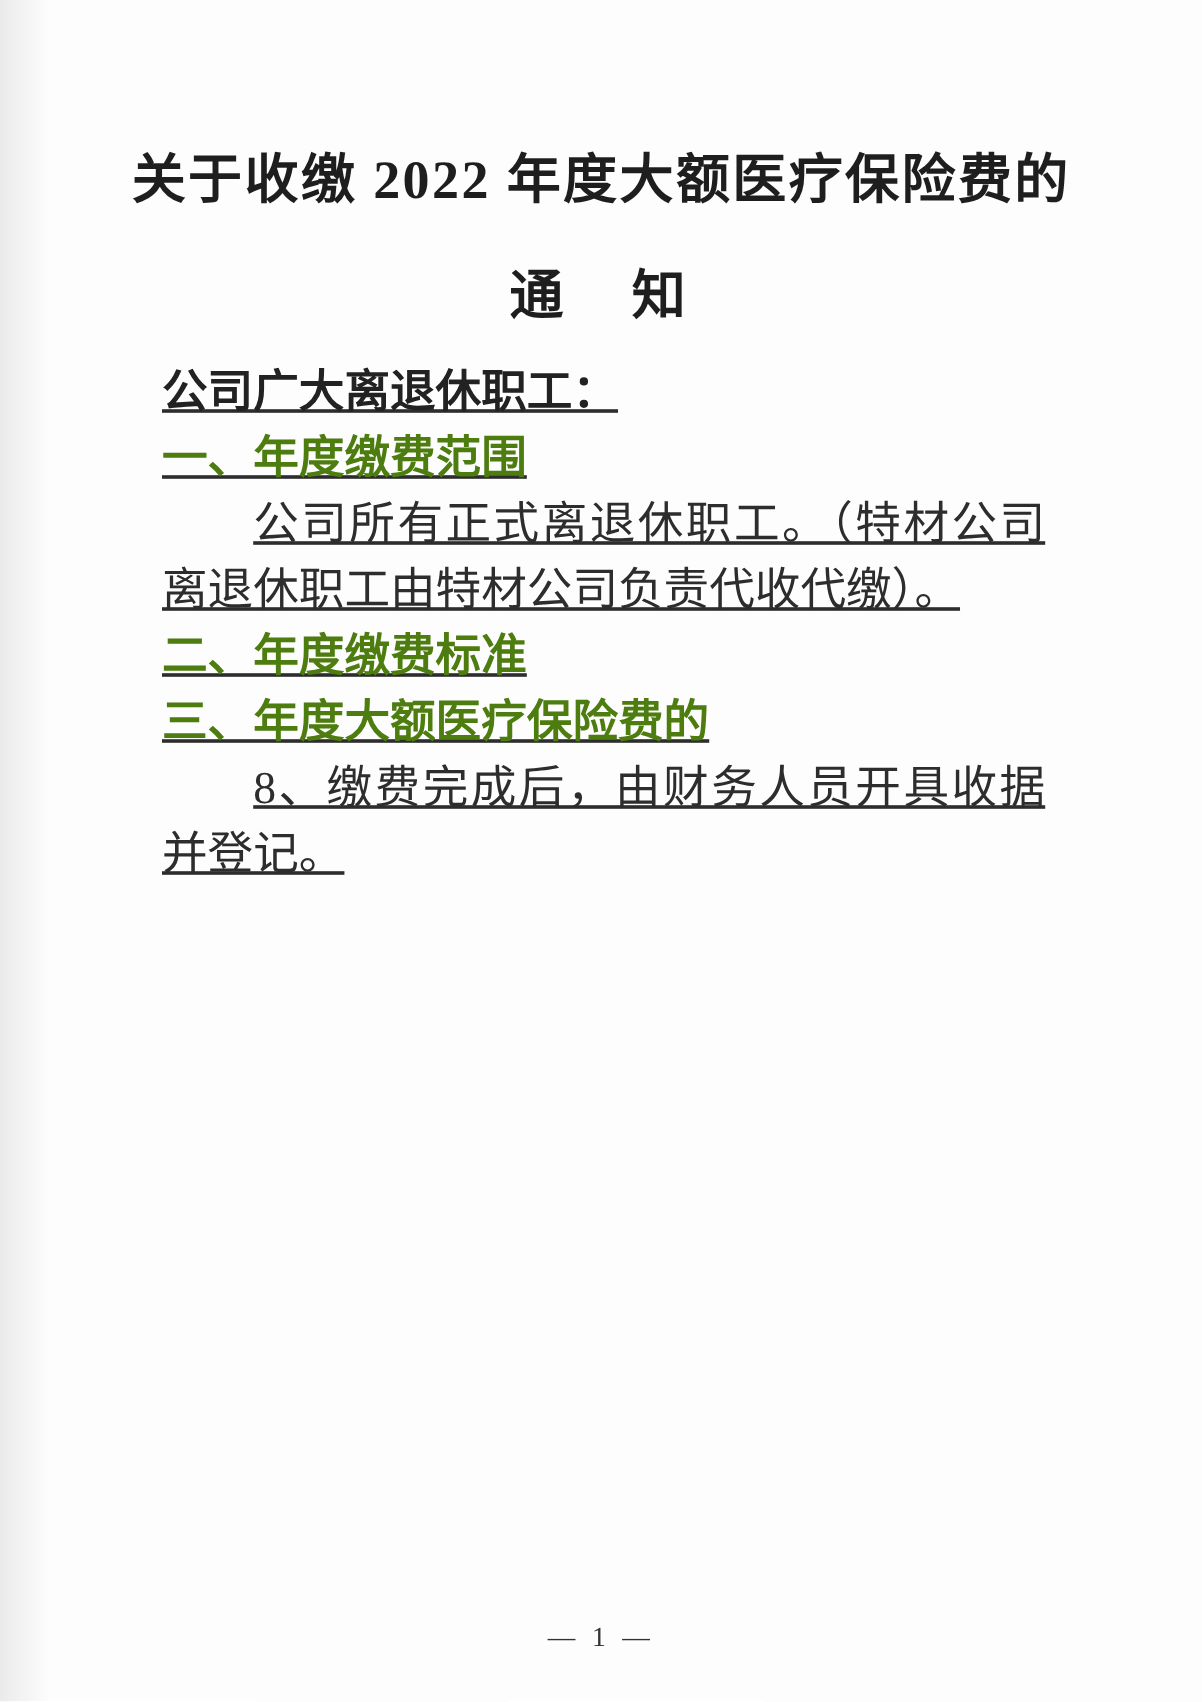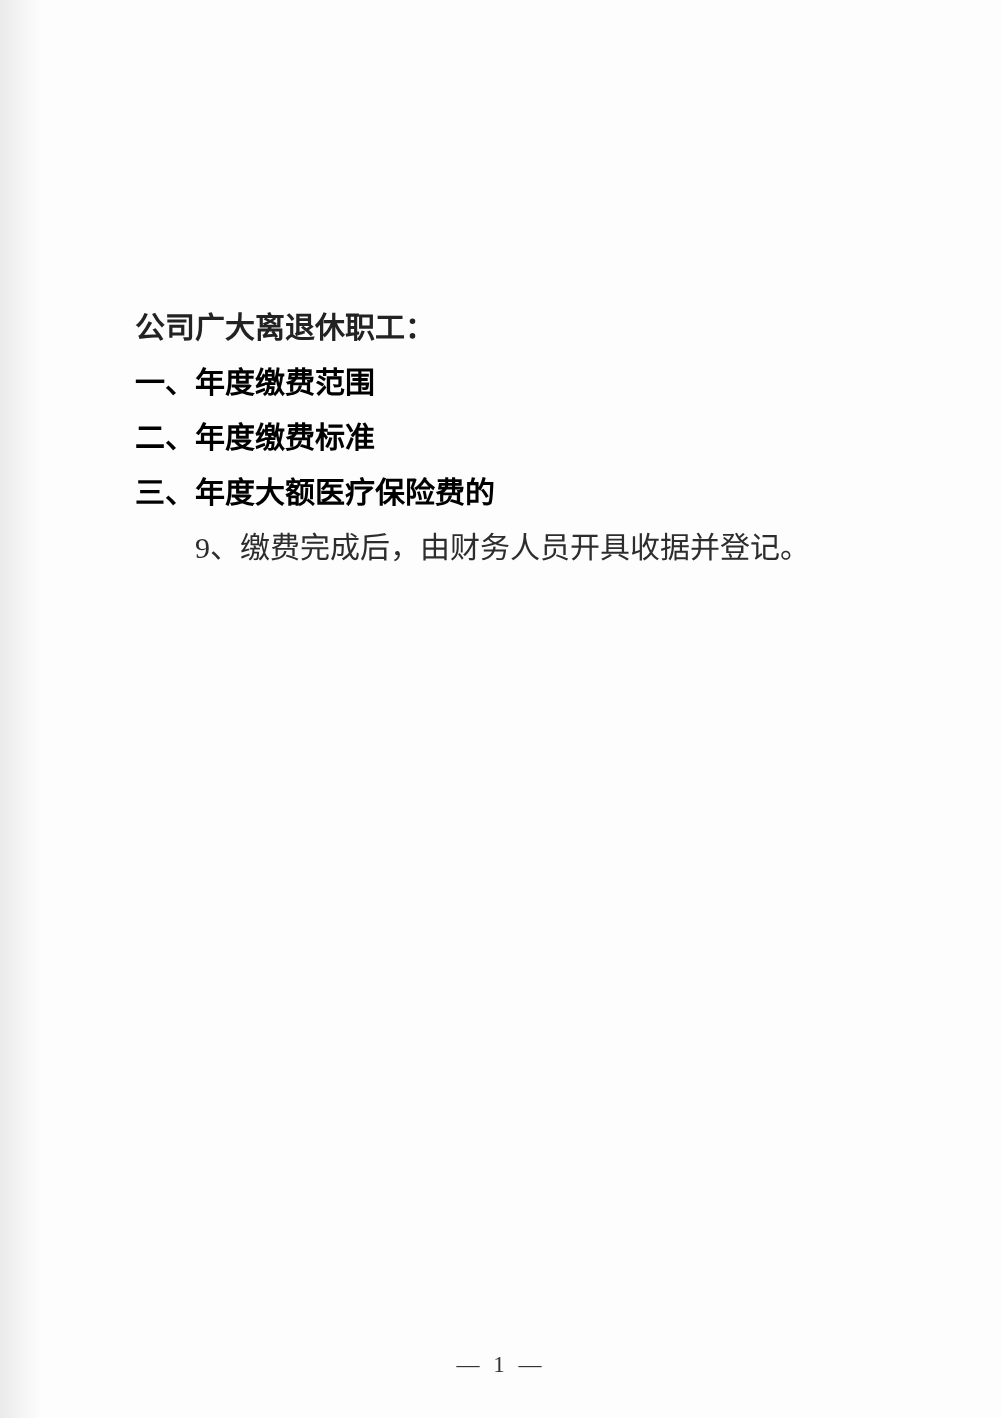--- a/index.html
+++ b/index.html
@@ -42,64 +42,70 @@
   }
   .title-line.second {
     margin-top: 52px;
     letter-spacing: 6px;
   }
   .content {
     position: absolute;
     top: 300px;
     left: 135px;
     width: 736px;
-    font-size: 30px;
+    font-size: 38px;
     line-height: 55px;
     text-align: justify;
     text-justify: inter-ideograph;
     color: #2d2d2d;
+    text-decoration: underline;
   }
   .content p {
     margin: 0;
     padding: 0;
   }
   .salutation {
     font-weight: bold;
     color: #222;
   }
   .para {
     text-indent: 2em;
   }
   .heading {
     font-weight: bold;
-    color: #000000;
+    color: #4d7c0f;
   }
   .page-number {
     position: absolute;
     top: 1352px;
     left: 0;
     width: 100%;
     text-align: center;
     font-size: 23px;
     color: #333;
     letter-spacing: 4px;
     font-family: "Liberation Serif", "DejaVu Serif", serif;
   }
 </style>
 </head>
 <body>
 
 <div class="page">
 
   <div class="scan-edge"></div>
 
+  <div class="title-block">
+    <h1 class="title-line">关于收缴 2022 年度大额医疗保险费的</h1>
+    <h1 class="title-line second">通　知</h1>
+  </div>
 
   <div class="content">
     <p class="salutation">公司广大离退休职工：</p>
     <p class="heading">一、年度缴费范围</p>
+    <p class="para">公司所有正式离退休职工。（特材公司离退休职工由特材公司负责代收代缴）。</p>
     <p class="heading">二、年度缴费标准</p>
     <p class="heading">三、年度大额医疗保险费的</p>
-    <p class="para">9、缴费完成后，由财务人员开具收据并登记。</p>
+    <p class="para">8、缴费完成后，由财务人员开具收据并登记。</p>
   </div>
 
   <div class="page-number">— 1 —</div>
 
 </div>
 
 </body></html>

